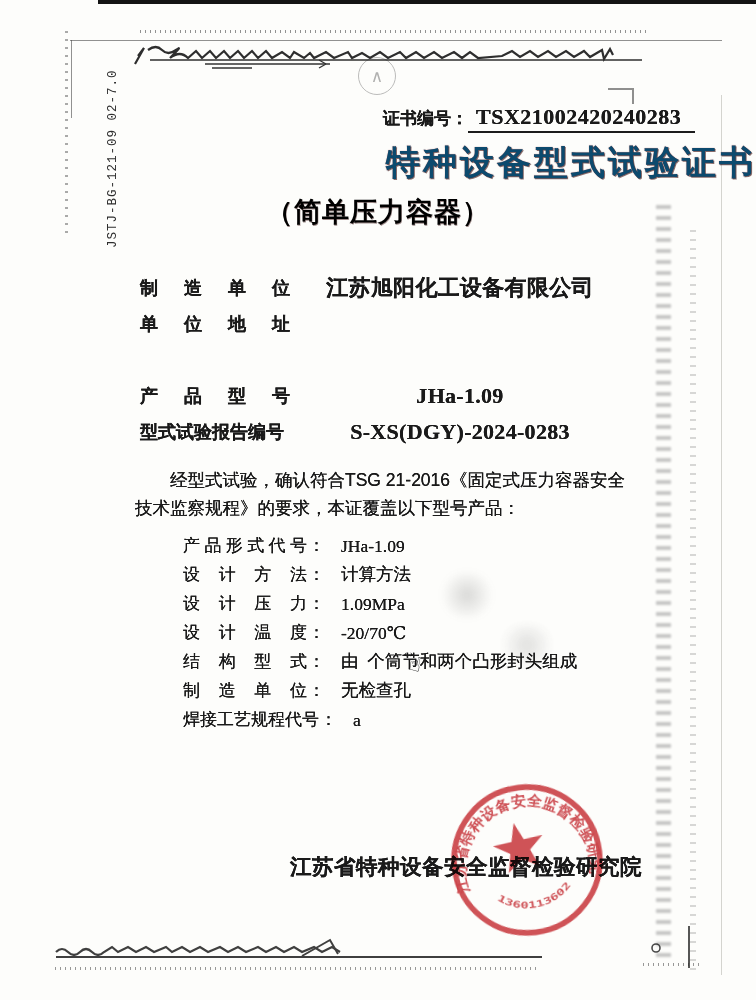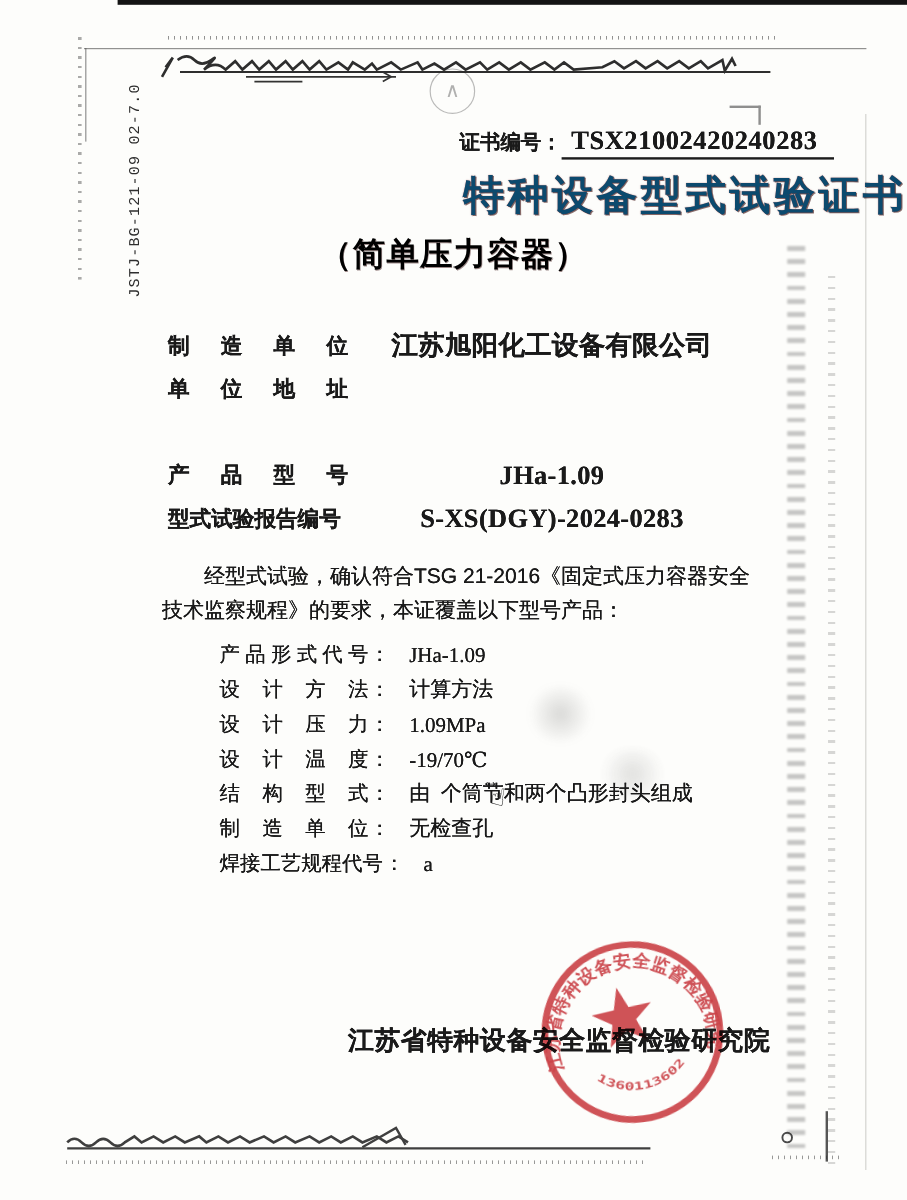--- a/index.html
+++ b/index.html
@@ -173,21 +173,21 @@
       <span class="dvalue">计算方法</span>
     </div>
     <div class="drow">
       <span class="dlabel">设计压力</span>
         <span class="dcolon">：</span>
       <span class="dvalue">1.09MPa</span>
     </div>
     <div class="drow">
       <span class="dlabel">设计温度</span>
         <span class="dcolon">：</span>
-      <span class="dvalue">-19/70℃</span>
+      <span class="dvalue">-20/70℃</span>
     </div>
     <div class="drow">
       <span class="dlabel">结构型式</span>
         <span class="dcolon">：</span>
       <span class="dvalue">由  个筒节和两个凸形封头组成</span>
     </div>
     <div class="drow">
       <span class="dlabel">制造单位</span>
         <span class="dcolon">：</span>
       <span class="dvalue">无检查孔</span>

